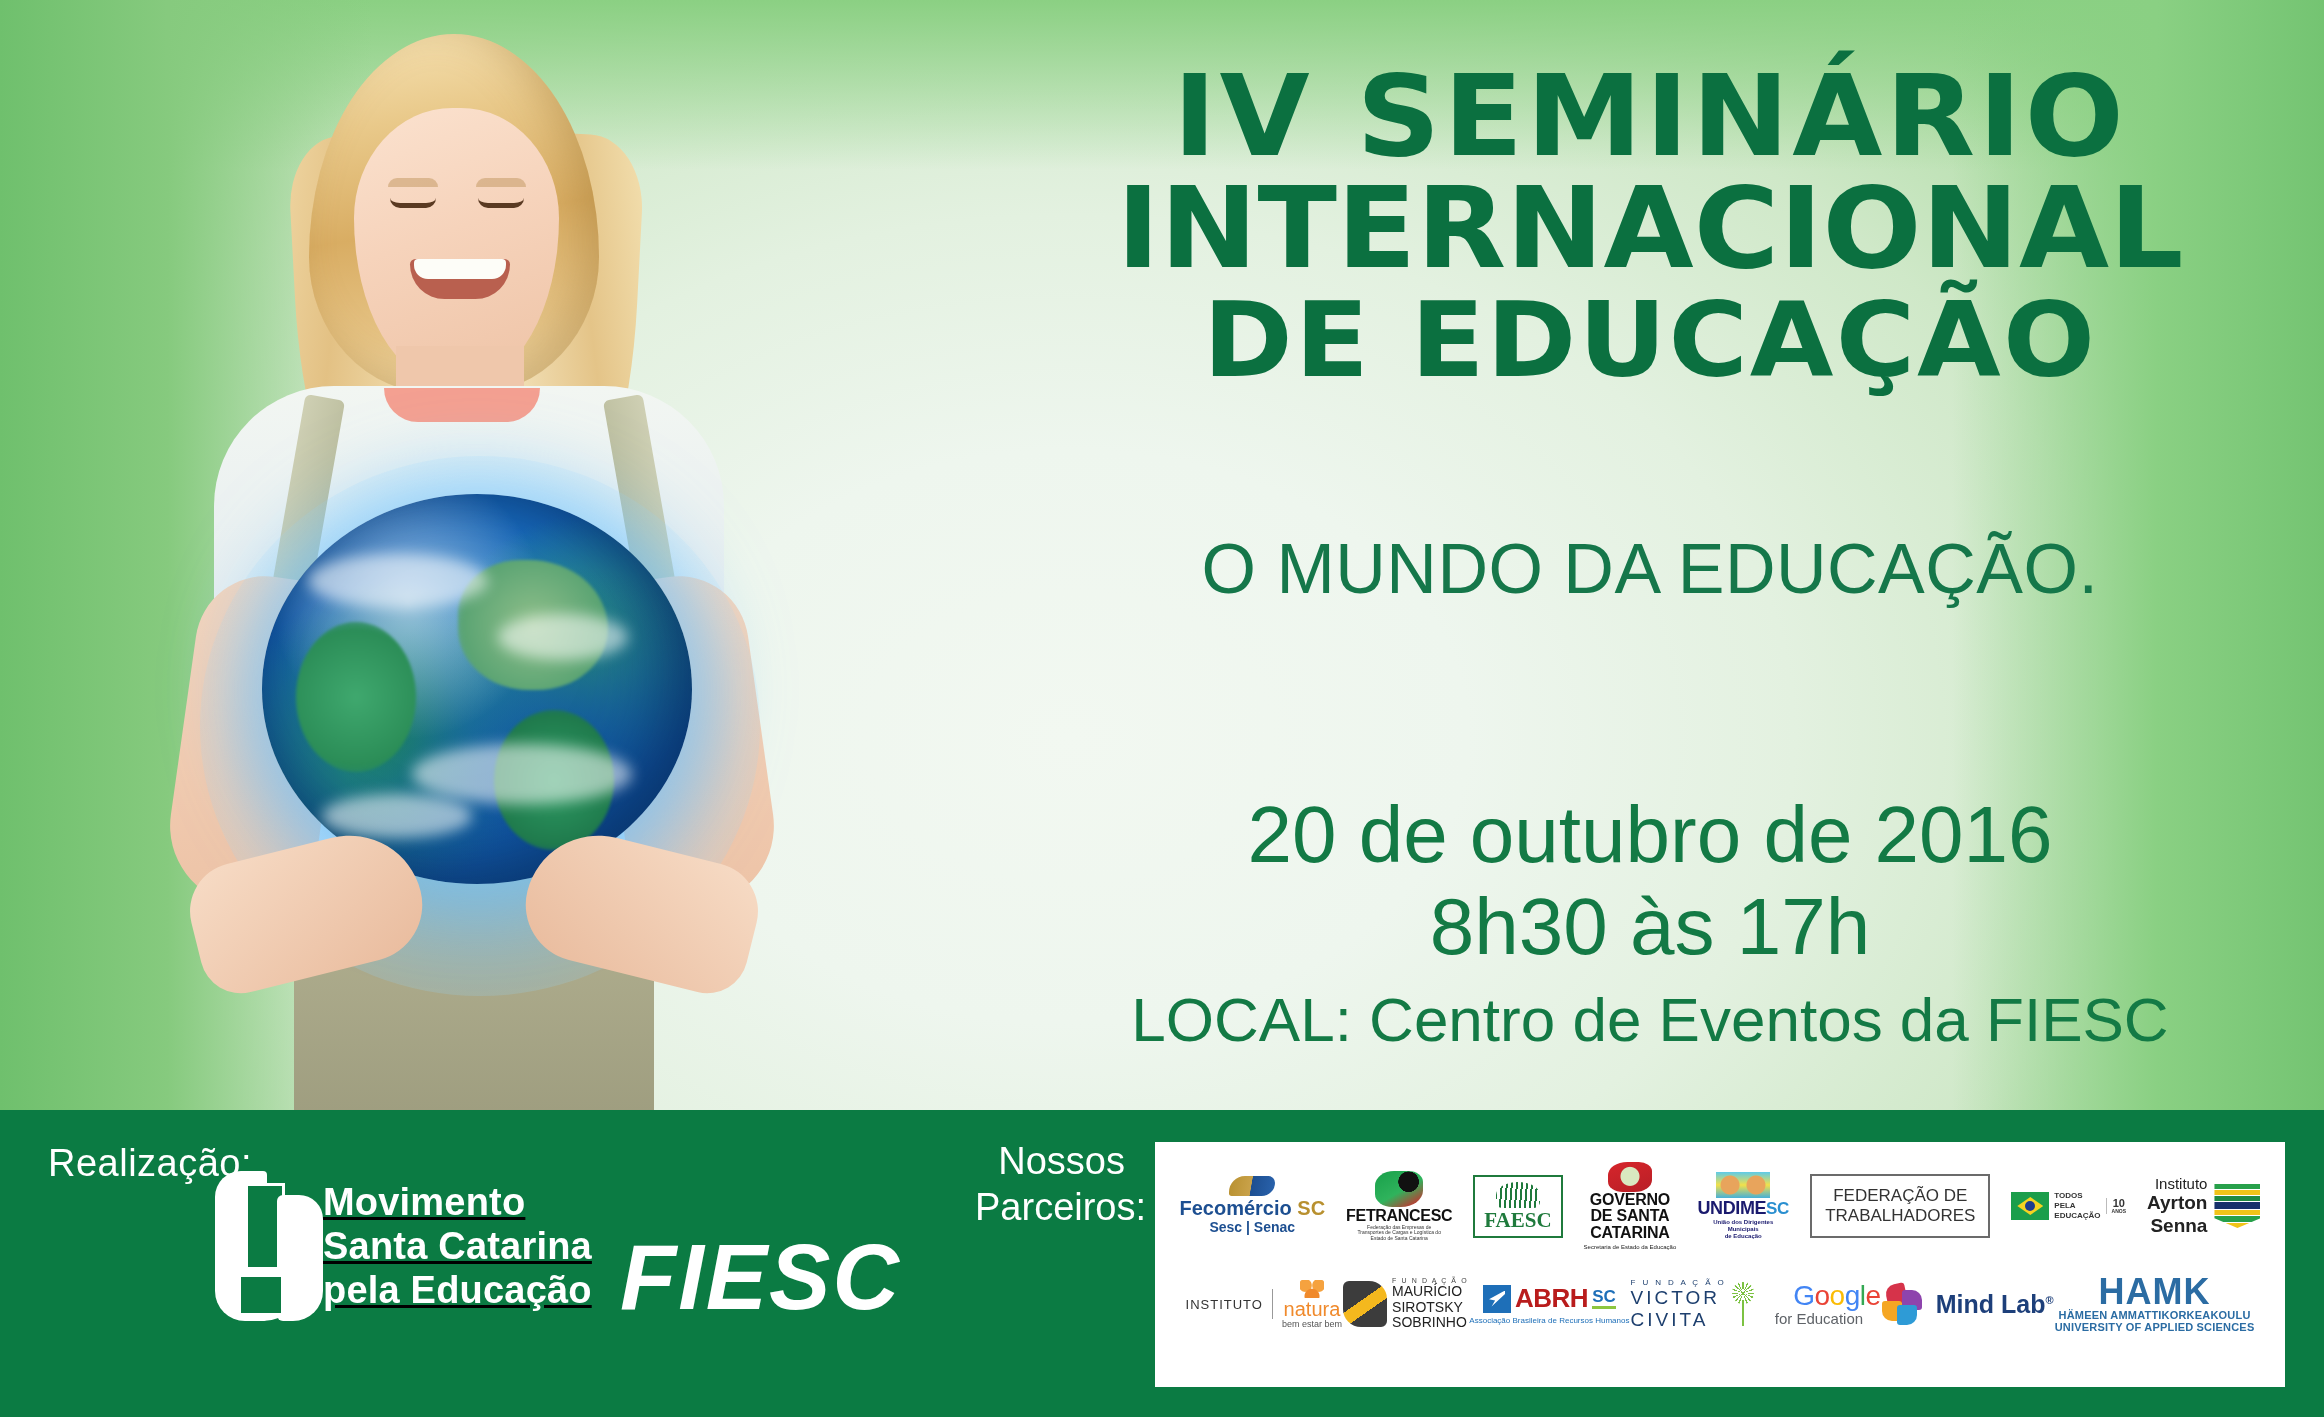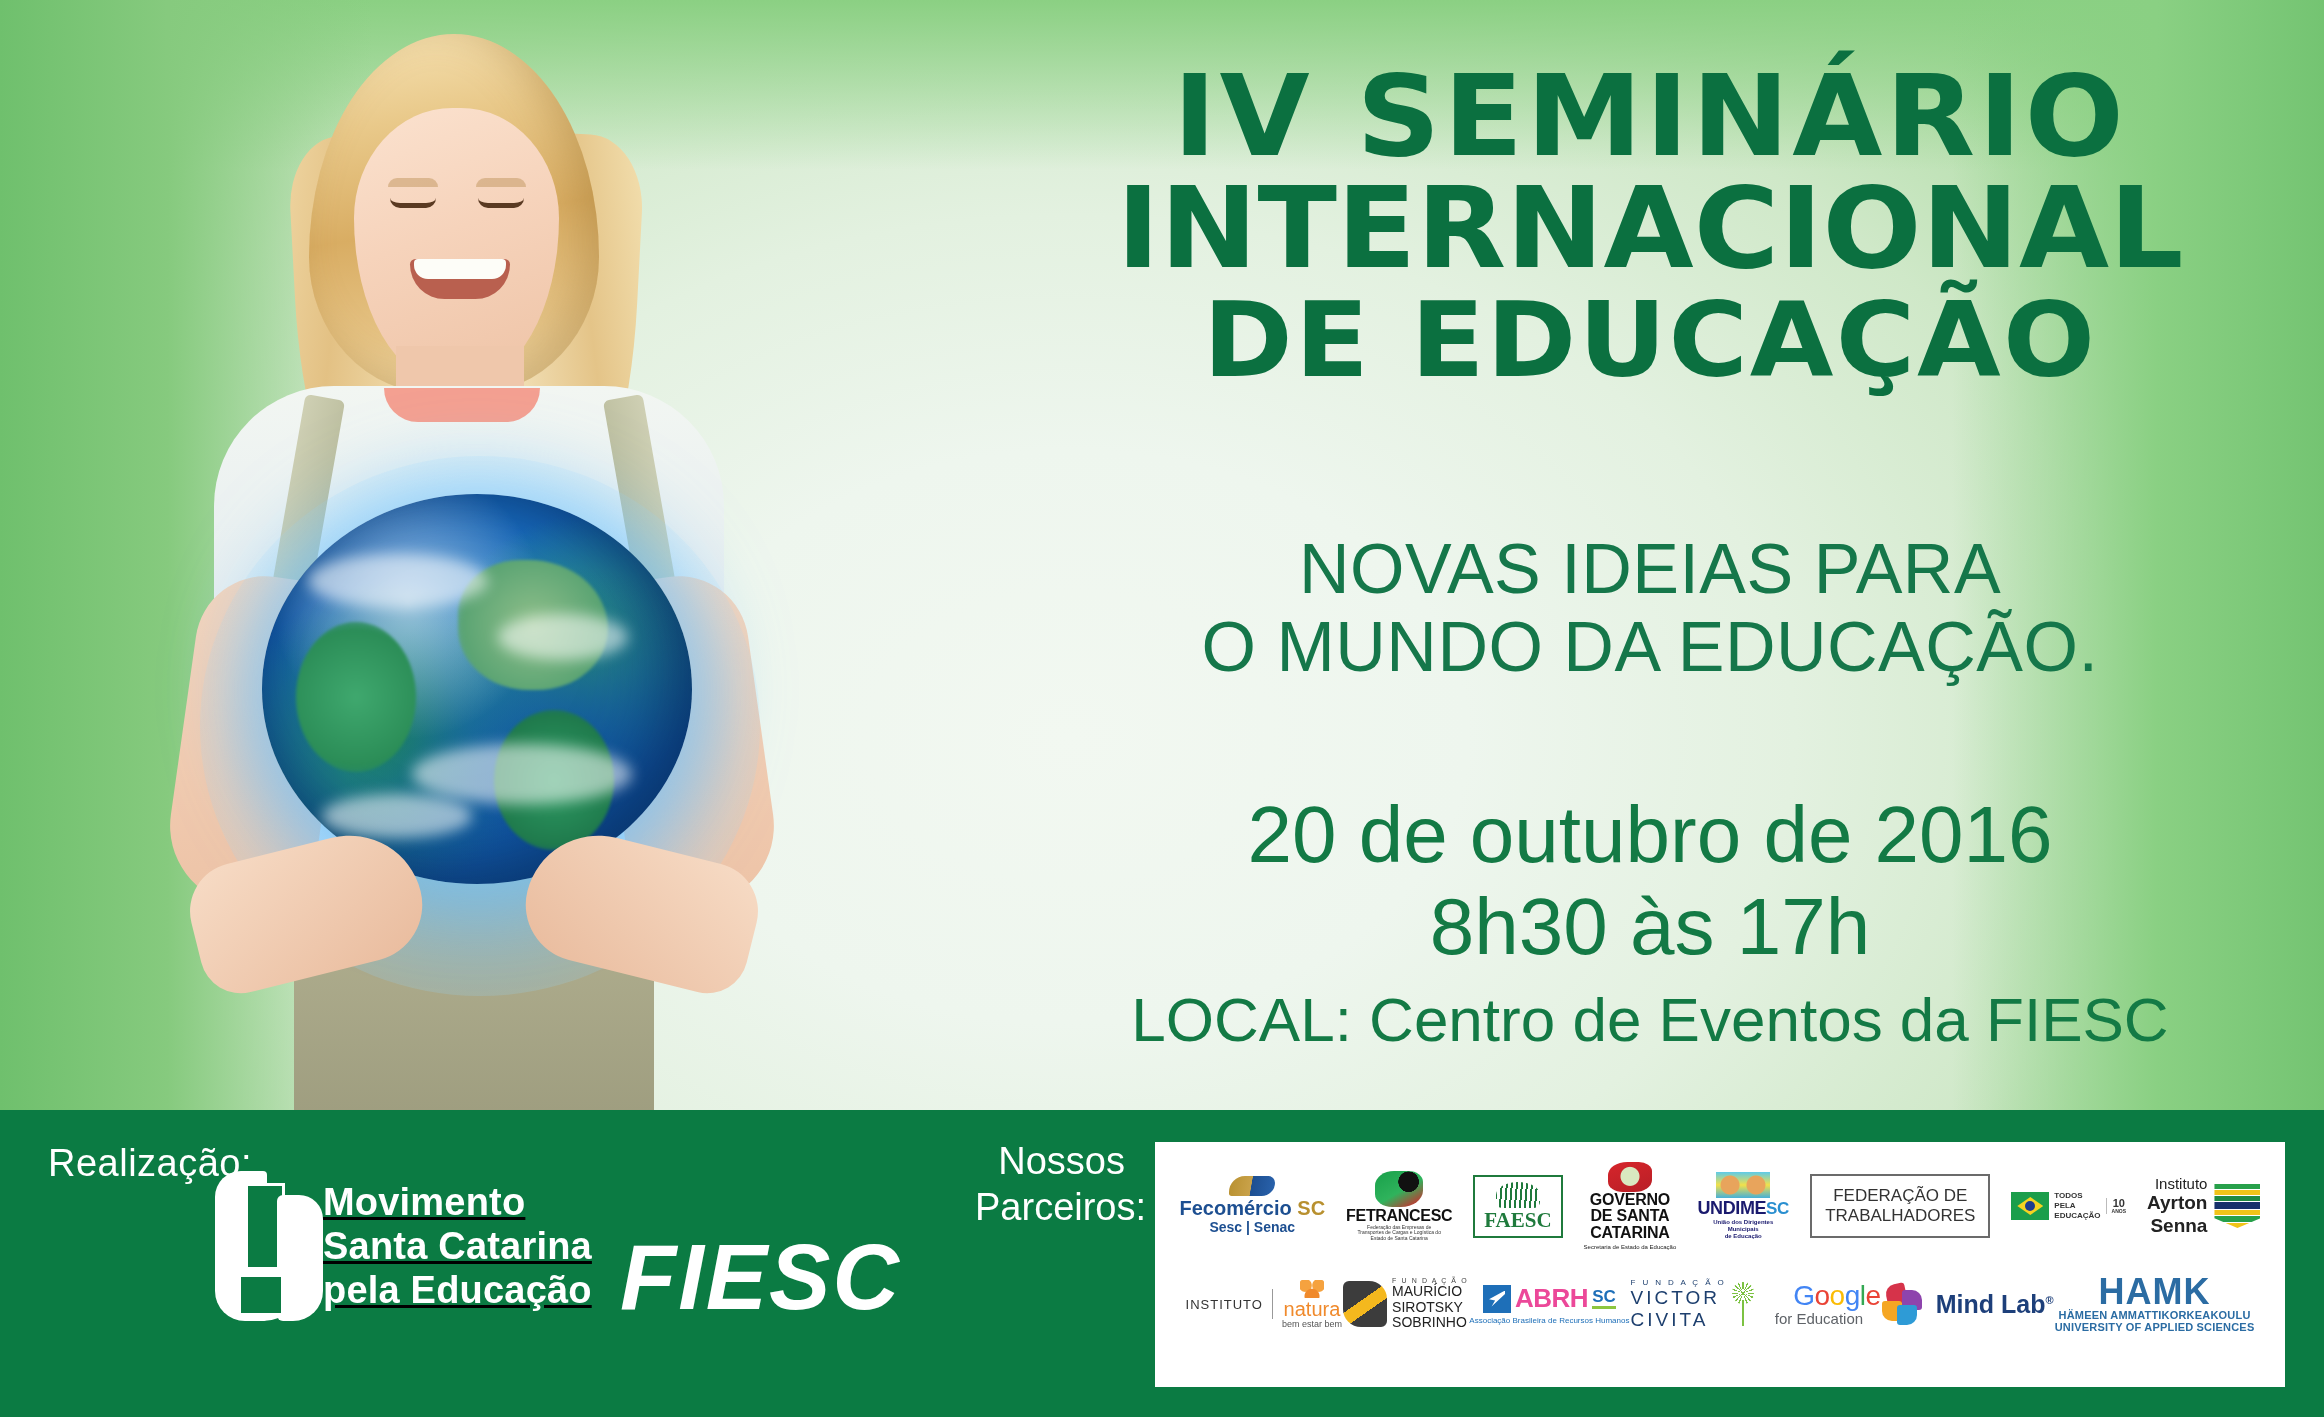--- a/index.html
+++ b/index.html
@@ -381,21 +381,21 @@
 
   .abrh-wrap{ display:flex; flex-direction:column; align-items:center; }
   .abrh-row{ display:flex; align-items:center; gap:4px; }
   .abrh-mark{
     width:28px; height:28px; background:#1e6fb8; position:relative;
   }
   .abrh-mark::after{
     content:""; position:absolute; left:6px; top:6px; width:16px; height:16px;
     background:#fff; clip-path:polygon(100% 0,0 55%,38% 62%,16% 100%,100% 22%);
   }
-  .abrh-t{ font-size:26px; font-weight:bold; color:#ec4899; letter-spacing:-.5px; }
+  .abrh-t{ font-size:26px; font-weight:bold; color:#b91c1c; letter-spacing:-.5px; }
   .abrh-sc{ font-size:17px; font-weight:bold; color:#1e6fb8;
             border-bottom:3px solid #8dc63f; line-height:1.1; }
   .abrh-s{ font-size:8px; color:#1e6fb8; margin-top:2px; }
 
   .fvc-wrap{ display:flex; align-items:center; gap:4px; }
   .fvc-txt{ text-align:left; }
   .fvc-s{ font-size:8px; color:#1d3f6e; letter-spacing:2.4px; }
   .fvc-t{ font-size:19px; color:#1d3f6e; letter-spacing:3px; line-height:1.12; }
   .fvc-flower{
     width:26px; height:44px; position:relative;
@@ -475,21 +475,20 @@
     <div class="hand-r"></div>
   </div>
 
   <div class="headline">
     <div class="h-line l1">IV SEMINÁRIO</div>
     <div class="h-line l2">INTERNACIONAL</div>
     <div class="h-line l3">DE EDUCAÇÃO</div>
   </div>
 
   <div class="subtitle">
-    <div>NOVAS IDEIAS PARA</div>
     <div>O MUNDO DA EDUCAÇÃO.</div>
   </div>
 
   <div class="eventinfo">
     <div class="ev-date">20 de outubro de 2016</div>
     <div class="ev-time">8h30 às 17h</div>
     <div class="ev-place">LOCAL: Centro de Eventos da FIESC</div>
   </div>
 
   <div class="footer">

